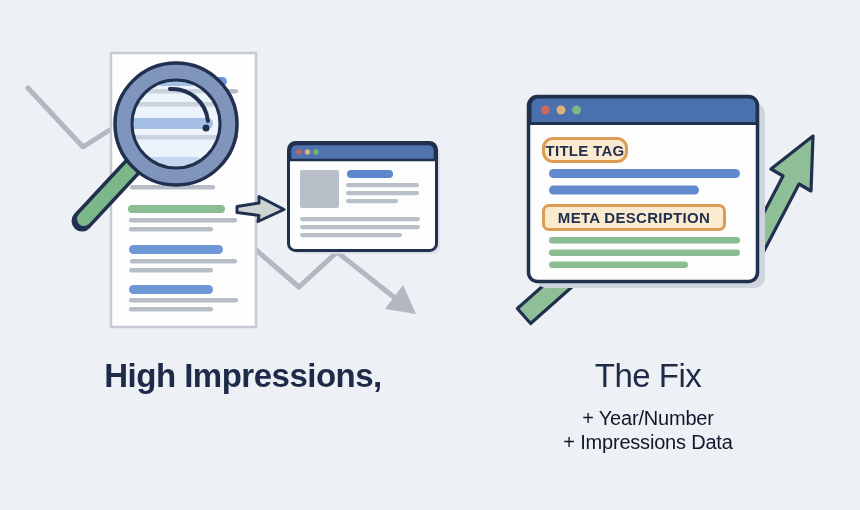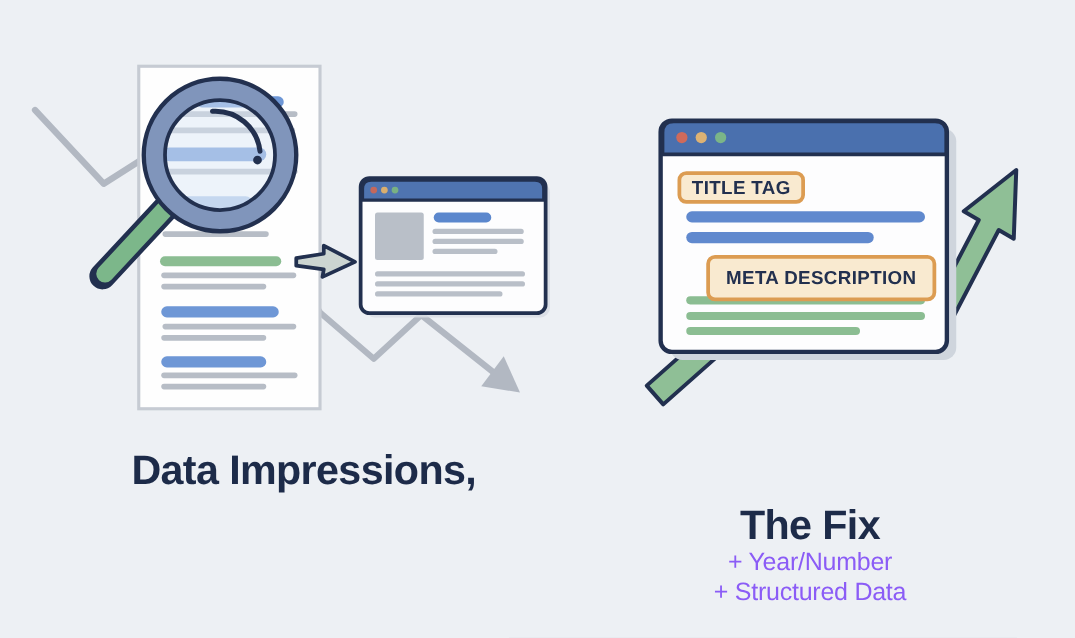--- a/index.html
+++ b/index.html
@@ -32,28 +32,28 @@
     color: #22304f;
     font-weight: bold;
     display: flex;
     align-items: center;
     justify-content: center;
     letter-spacing: 0.3px;
     white-space: nowrap;
   }
   .label-title-tag {
     left: 542px; top: 137px;
-    width: 102px; height: 26px;
+    width: 86px; height: 26px;
     font-size: 15px;
+    border-radius: 11px;
   }
   .label-meta-desc {
     left: 542px; top: 204px;
-    width: 184px; height: 37px;
+    width: 184px; height: 27px;
     font-size: 15px;
-    margin-left: 23px;
   }
   .heading {
     position: absolute;
     text-align: center;
     color: #1d2b49;
     font-weight: bold;
     font-size: 33px;
     line-height: 39px;
     letter-spacing: -0.5px;
   }
@@ -62,29 +62,28 @@
     width: 370px;
   }
   .right-text {
     position: absolute;
     left: 533px; top: 356px;
     width: 230px;
     text-align: center;
   }
   .right-text .heading-line {
     color: #1d2b49;
-    font-weight: bold;
+    font-weight: normal;
     font-size: 33px;
     line-height: 39px;
     letter-spacing: -0.5px;
-    margin-top: 44px;
   }
   .fix-list {
-    margin-top: 0;
-    color: #8b5cf6;
+    margin-top: 12px;
+    color: #0f172a;
     font-size: 20px;
     line-height: 23.5px;
     letter-spacing: -0.2px;
   }
 </style>
 </head>
 <body>
 
 <div class="stage">
 
@@ -176,24 +175,24 @@
         <rect x="549" y="249.5" width="191" height="6.5" rx="3.25" fill="#8bbd92"></rect>
         <rect x="549" y="261.5" width="139" height="6.5" rx="3.25" fill="#8bbd92"></rect>
       </g>
     </g>
   </svg>
 
   <div class="label-box label-title-tag">TITLE TAG</div>
   <div class="label-box label-meta-desc">META DESCRIPTION</div>
 
   <div class="heading heading-left">
-    <div>Data Impressions,</div>
+    <div>High Impressions,</div>
   </div>
 
   <div class="right-text">
     <div class="heading-line">The Fix</div>
     <div class="fix-list">
       <div class="fix-item">+ Year/Number</div>
-      <div class="fix-item">+ Structured Data</div>
+      <div class="fix-item">+ Impressions Data</div>
     </div>
   </div>
 
 </div>
 
 </body></html>

